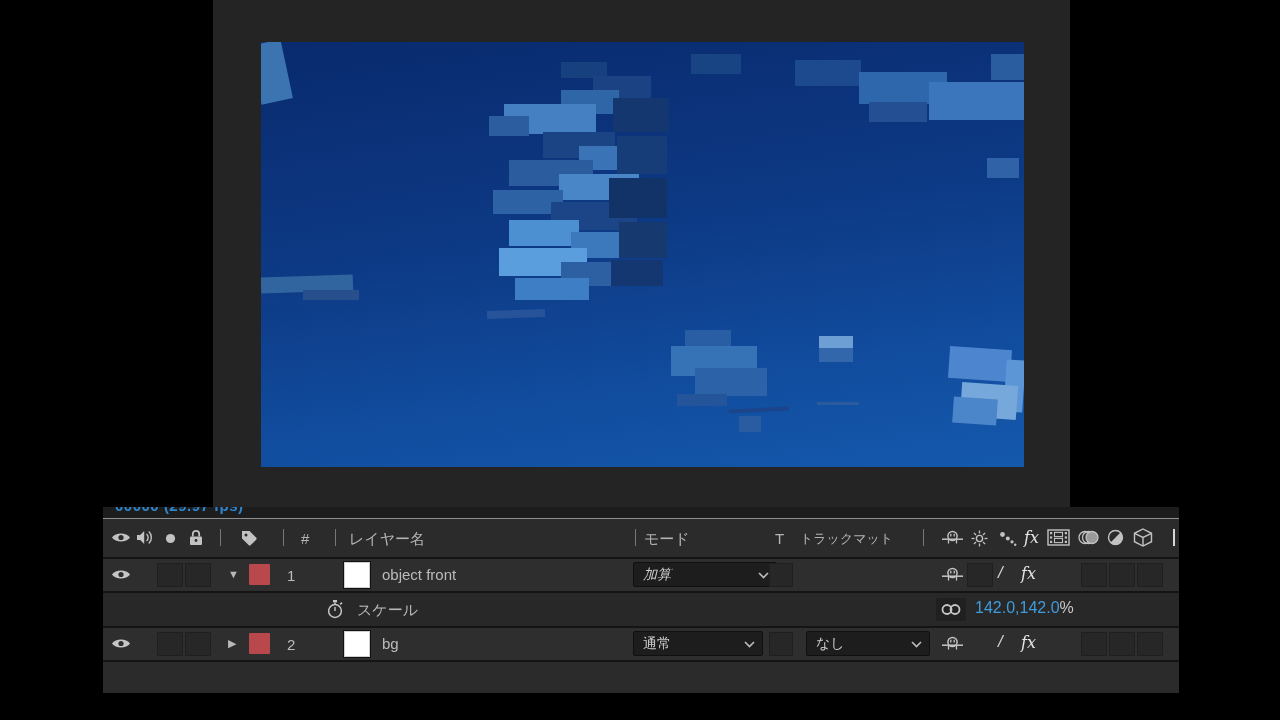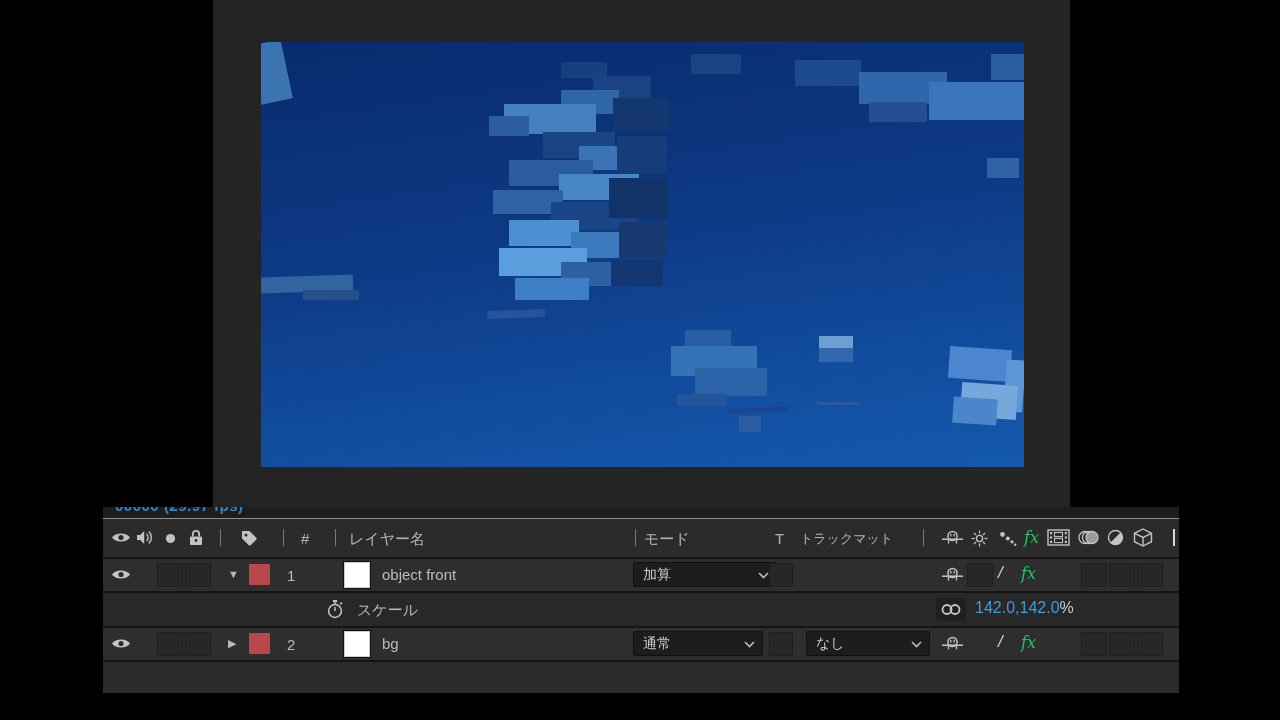--- a/index.html
+++ b/index.html
@@ -33,21 +33,21 @@
   .tri{position:absolute;color:#b8b8b8;font-size:11px;line-height:1;}
   .chip{position:absolute;width:21px;height:21px;background:var(--label_red);border-radius:1px;}
   .lnum{position:absolute;color:#bcbcbc;font-size:15px;}
   .thumb{position:absolute;width:24px;height:24px;background:#fff;border:1px solid #cfcfcf;
     box-shadow:0 0 0 1px #111;}
   .lname{position:absolute;color:#bcbcbc;font-size:15px;white-space:nowrap;}
   .dd{position:absolute;height:25px;background:#1d1d1d;border:1px solid #101010;border-radius:2px;
     color:#cdcdcd;font-size:14px;display:flex;align-items:center;padding-left:9px;box-sizing:border-box;}
   .dd svg{position:absolute;right:7px;top:9px;}
   .fx-txt{font-family:"DejaVu Serif","Liberation Serif",serif;font-style:italic;
-    font-size:16px;color:#22c55e;}
+    font-size:16px;color:#e5e5e5;}
   .slash-txt{font-size:17px;color:#d2d2d2;font-style:italic;}
   .pname{position:absolute;color:#b9b9b9;font-size:15px;}
   .linkbox{position:absolute;width:30px;height:23px;background:#202020;border-radius:2px;
     display:flex;align-items:center;justify-content:center;}
   .pval{position:absolute;font-size:16px;white-space:nowrap;}
   .pval .num{color:var(--value_blue);}
   .pval .unit{color:#c8c8c8;}
 </style>
 </head>
 <body>
@@ -229,21 +229,21 @@
           <circle cx="10" cy="6.5" r="2.6" fill="#2e2e2e"></circle>
         </svg>
     </span>
     <span class="cell" style="left:54px;top:4px;"></span>
     <span class="cell" style="left:82px;top:4px;"></span>
     <span class="tri" style="left:125px;top:10px;">▼</span>
     <span class="chip" style="left:146px;top:5px;"></span>
     <span class="lnum" style="left:184px;top:8px;">1</span>
     <span class="thumb" style="left:241px;top:3px;"></span>
     <span class="lname" style="left:279px;top:7px;">object front</span>
-    <div class="dd" style="left:530px;top:3px;width:144px;">
+    <div class="dd" style="left:530px;top:3px;width:144px;font-style:italic;">
       <span>加算</span>
       <svg width="11" height="7" viewBox="0 0 11 7">
           <polyline points="1,1 5.5,5.5 10,1" fill="none" stroke="#bdbdbd" stroke-width="1.6"></polyline>
         </svg>
     </div>
     <span class="cell" style="left:666px;top:4px;width:24px;"></span>
     <span class="ic" style="left:838px;top:8px;">
       <svg width="23" height="16" viewBox="0 0 23 16">
           <circle cx="11.5" cy="6" r="4.6" fill="none" stroke="#c6c6c6" stroke-width="1.5"></circle>
           <line x1="9.8" y1="3.8" x2="9.8" y2="6.4" stroke="#c6c6c6" stroke-width="1.3"></line>

